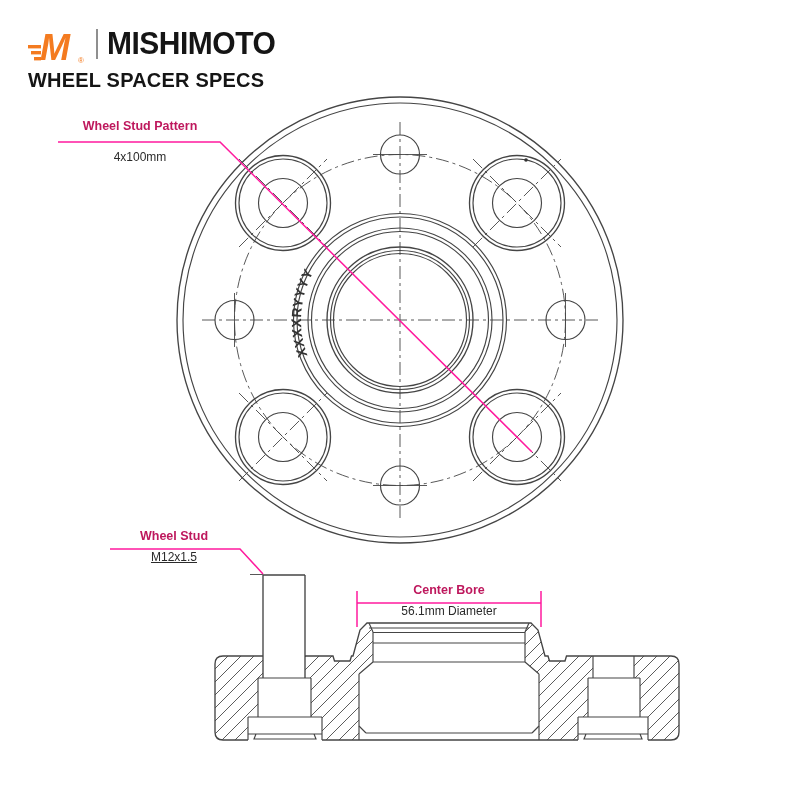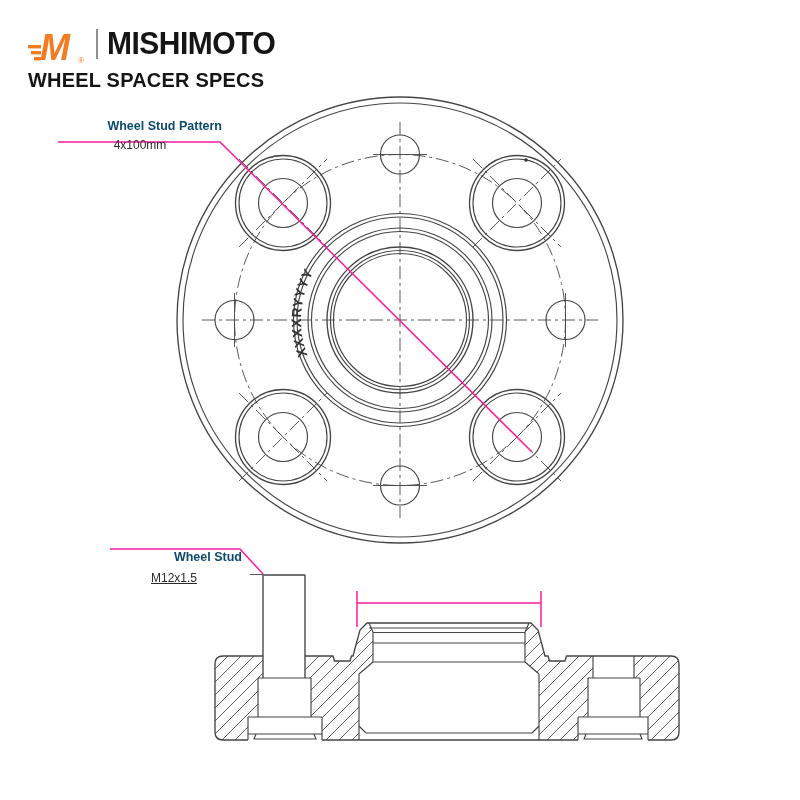--- a/index.html
+++ b/index.html
@@ -23,25 +23,25 @@
   .cdash{stroke:var(--line,#454545);fill:none;stroke-width:0.9;stroke-dasharray:13 4 3 4;}
   .tick{stroke:var(--line,#454545);fill:none;stroke-width:0.9;}
   .mag{stroke:var(--accent_magenta,#FF1A9E);fill:none;stroke-width:1.5;}
   .hatchfill{fill:url(#hatch);stroke:none;fill-rule:evenodd;}
   .brandfill{fill:var(--brand_orange,#F47B20);}
   .engraving{font-family:"Liberation Sans",sans-serif;font-size:13.5px;font-weight:bold;
              letter-spacing:0.6px;fill:#333;}
 
   
   .callout{position:absolute;text-align:center;}
-  .callout .lbl{font-size:12.5px;font-weight:bold;color:#0c4a6e;text-align:right;}
+  .callout .lbl{font-size:12.5px;font-weight:bold;color:#be185d;}
   .callout .val{font-size:12px;font-weight:normal;color:#2b2b2b;}
   #co-pattern{left:58px;top:119px;width:164px;}
-  #co-pattern .val{margin-top:5px;}
-  #co-stud{left:106px;top:529px;width:136px;margin-top:21px;}
+  #co-pattern .val{margin-top:17px;}
+  #co-stud{left:106px;top:529px;width:136px;}
   #co-stud .val{margin-top:7px;text-decoration:underline;}
   #co-bore{left:369px;top:583px;width:160px;}
   #co-bore .val{margin-top:7px;}
 </style>
 </head>
 <body>
 
 <div id="page">
 
   <div id="header">
@@ -198,14 +198,18 @@
   <div id="co-pattern" class="callout">
     <div class="lbl">Wheel Stud Pattern</div>
     <div class="val">4x100mm</div>
   </div>
 
   <div id="co-stud" class="callout">
     <div class="lbl">Wheel Stud</div>
     <div class="val">M12x1.5</div>
   </div>
 
+  <div id="co-bore" class="callout">
+    <div class="lbl">Center Bore</div>
+    <div class="val">56.1mm Diameter</div>
+  </div>
 
 </div>
 
 </body></html>

